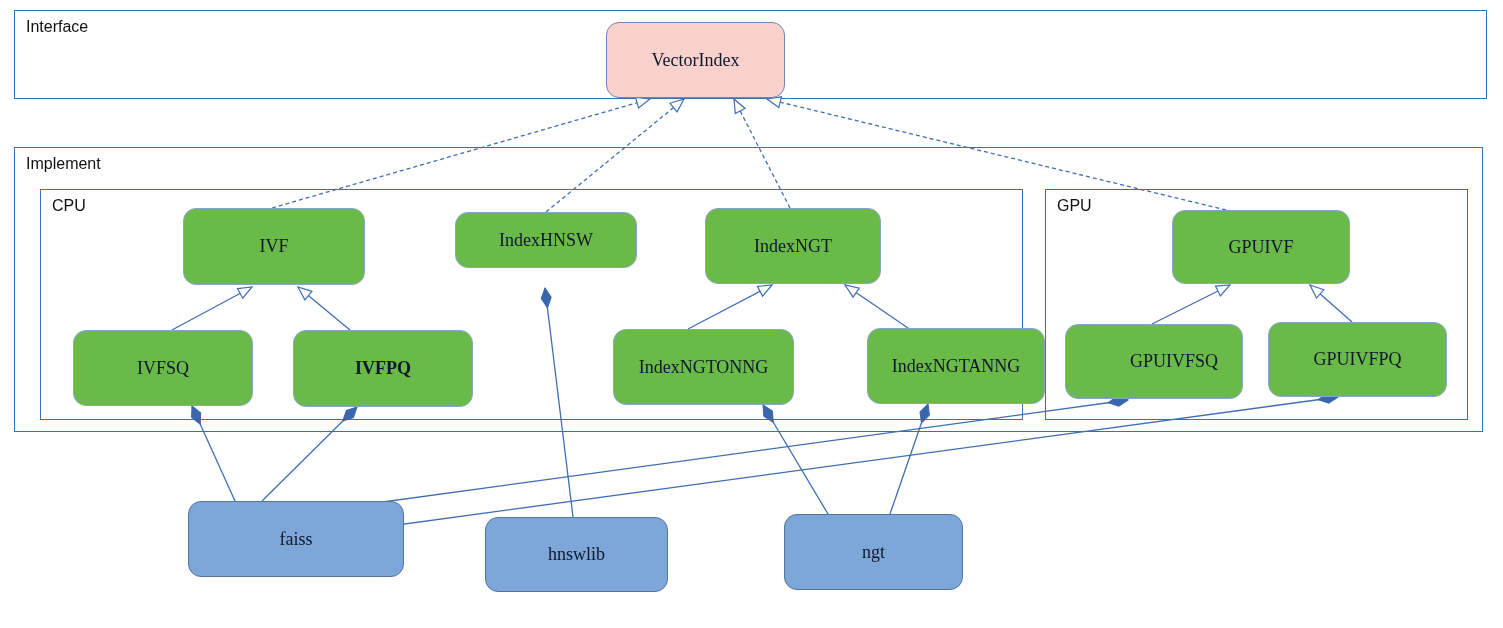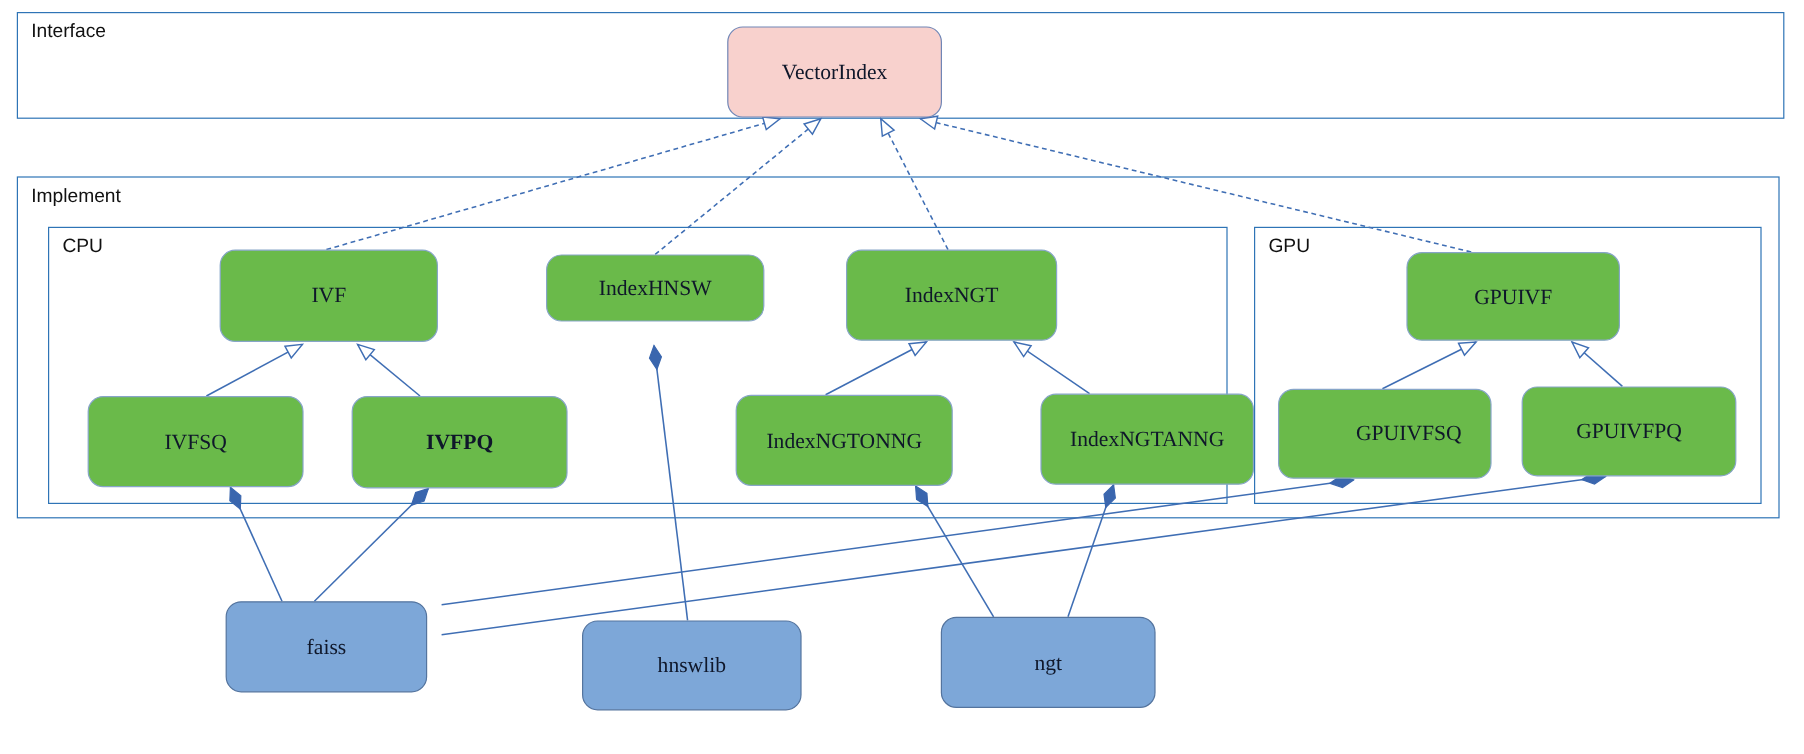--- a/index.html
+++ b/index.html
@@ -114,21 +114,21 @@
   </div>
 
   <div class="node green" style="left:1065px;top:324px;width:178px;height:75px;padding-left:40px;">
     <span>GPUIVFSQ</span>
   </div>
 
   <div class="node green" style="left:1268px;top:322px;width:179px;height:75px;">
     <span>GPUIVFPQ</span>
   </div>
 
-  <div class="node blue" style="left:188px;top:501px;width:168px;height:76px;">
+  <div class="node blue" style="left:188px;top:501px;width:216px;height:76px;">
     <span>faiss</span>
   </div>
 
   <div class="node blue" style="left:485px;top:517px;width:183px;height:75px;">
     <span>hnswlib</span>
   </div>
 
   <div class="node blue" style="left:784px;top:514px;width:179px;height:76px;">
     <span>ngt</span>
   </div>

